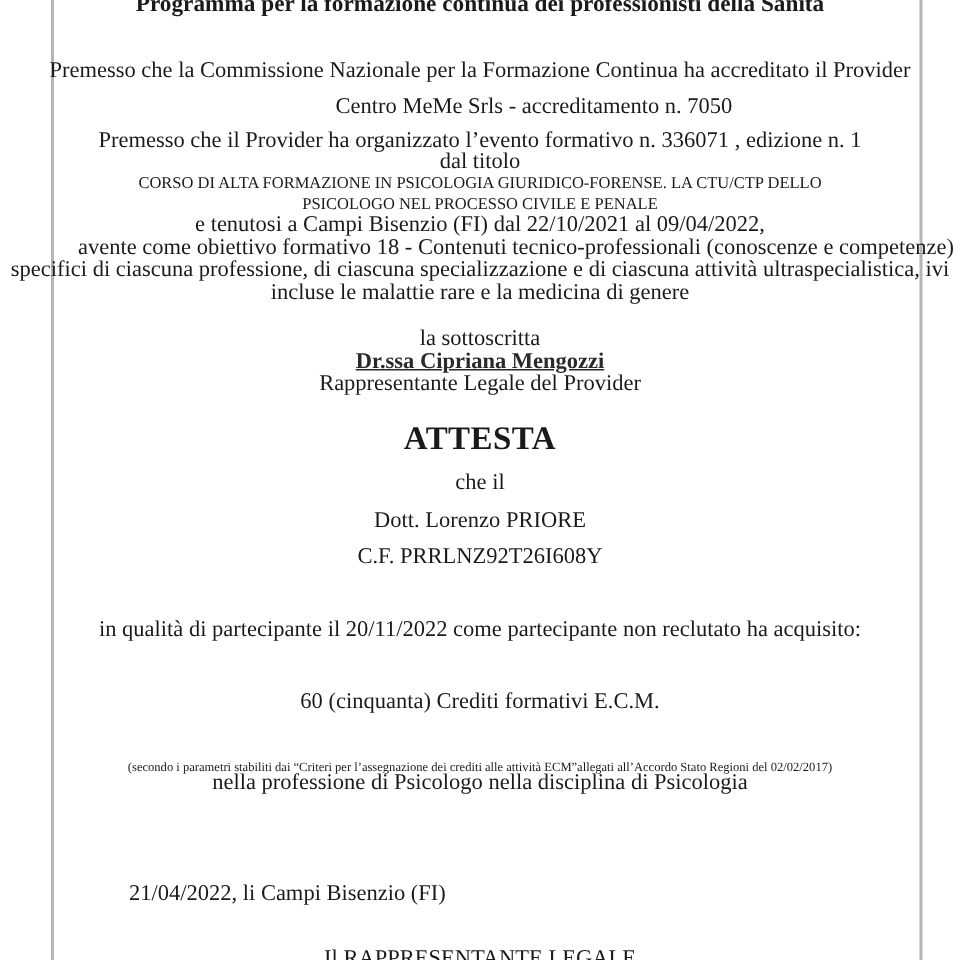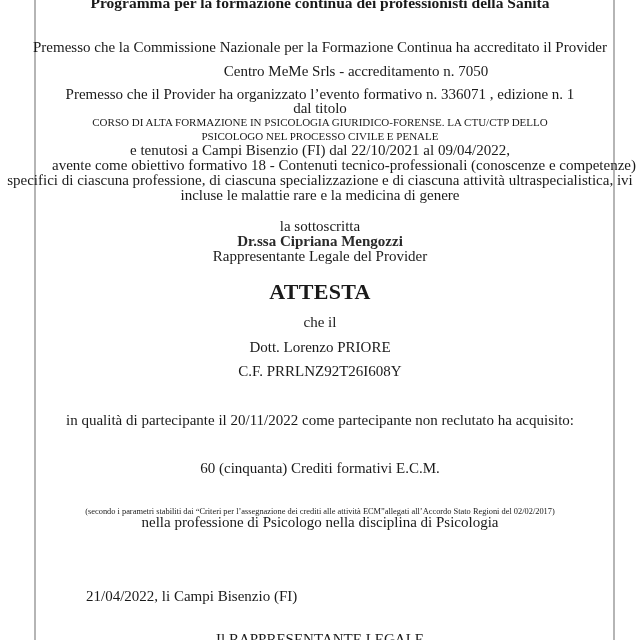--- a/index.html
+++ b/index.html
@@ -36,21 +36,21 @@
     }
     .title {
       font-weight: bold;
       font-size: 15.5px;
       top: -5px;
     }
     .caps {
       font-size: 11px;
     }
     .bold { font-weight: normal; }
-    .semibold { font-weight: bold; color: #2a2a2a; }
+    .semibold { font-weight: bold; color: #2a2a2a; text-decoration: underline; }
     .attesta {
       font-weight: bold;
       font-size: 22px;
       letter-spacing: 0.3px;
     }
     .small {
       font-size: 8.4px;
     }
     .left {
       text-align: left;

